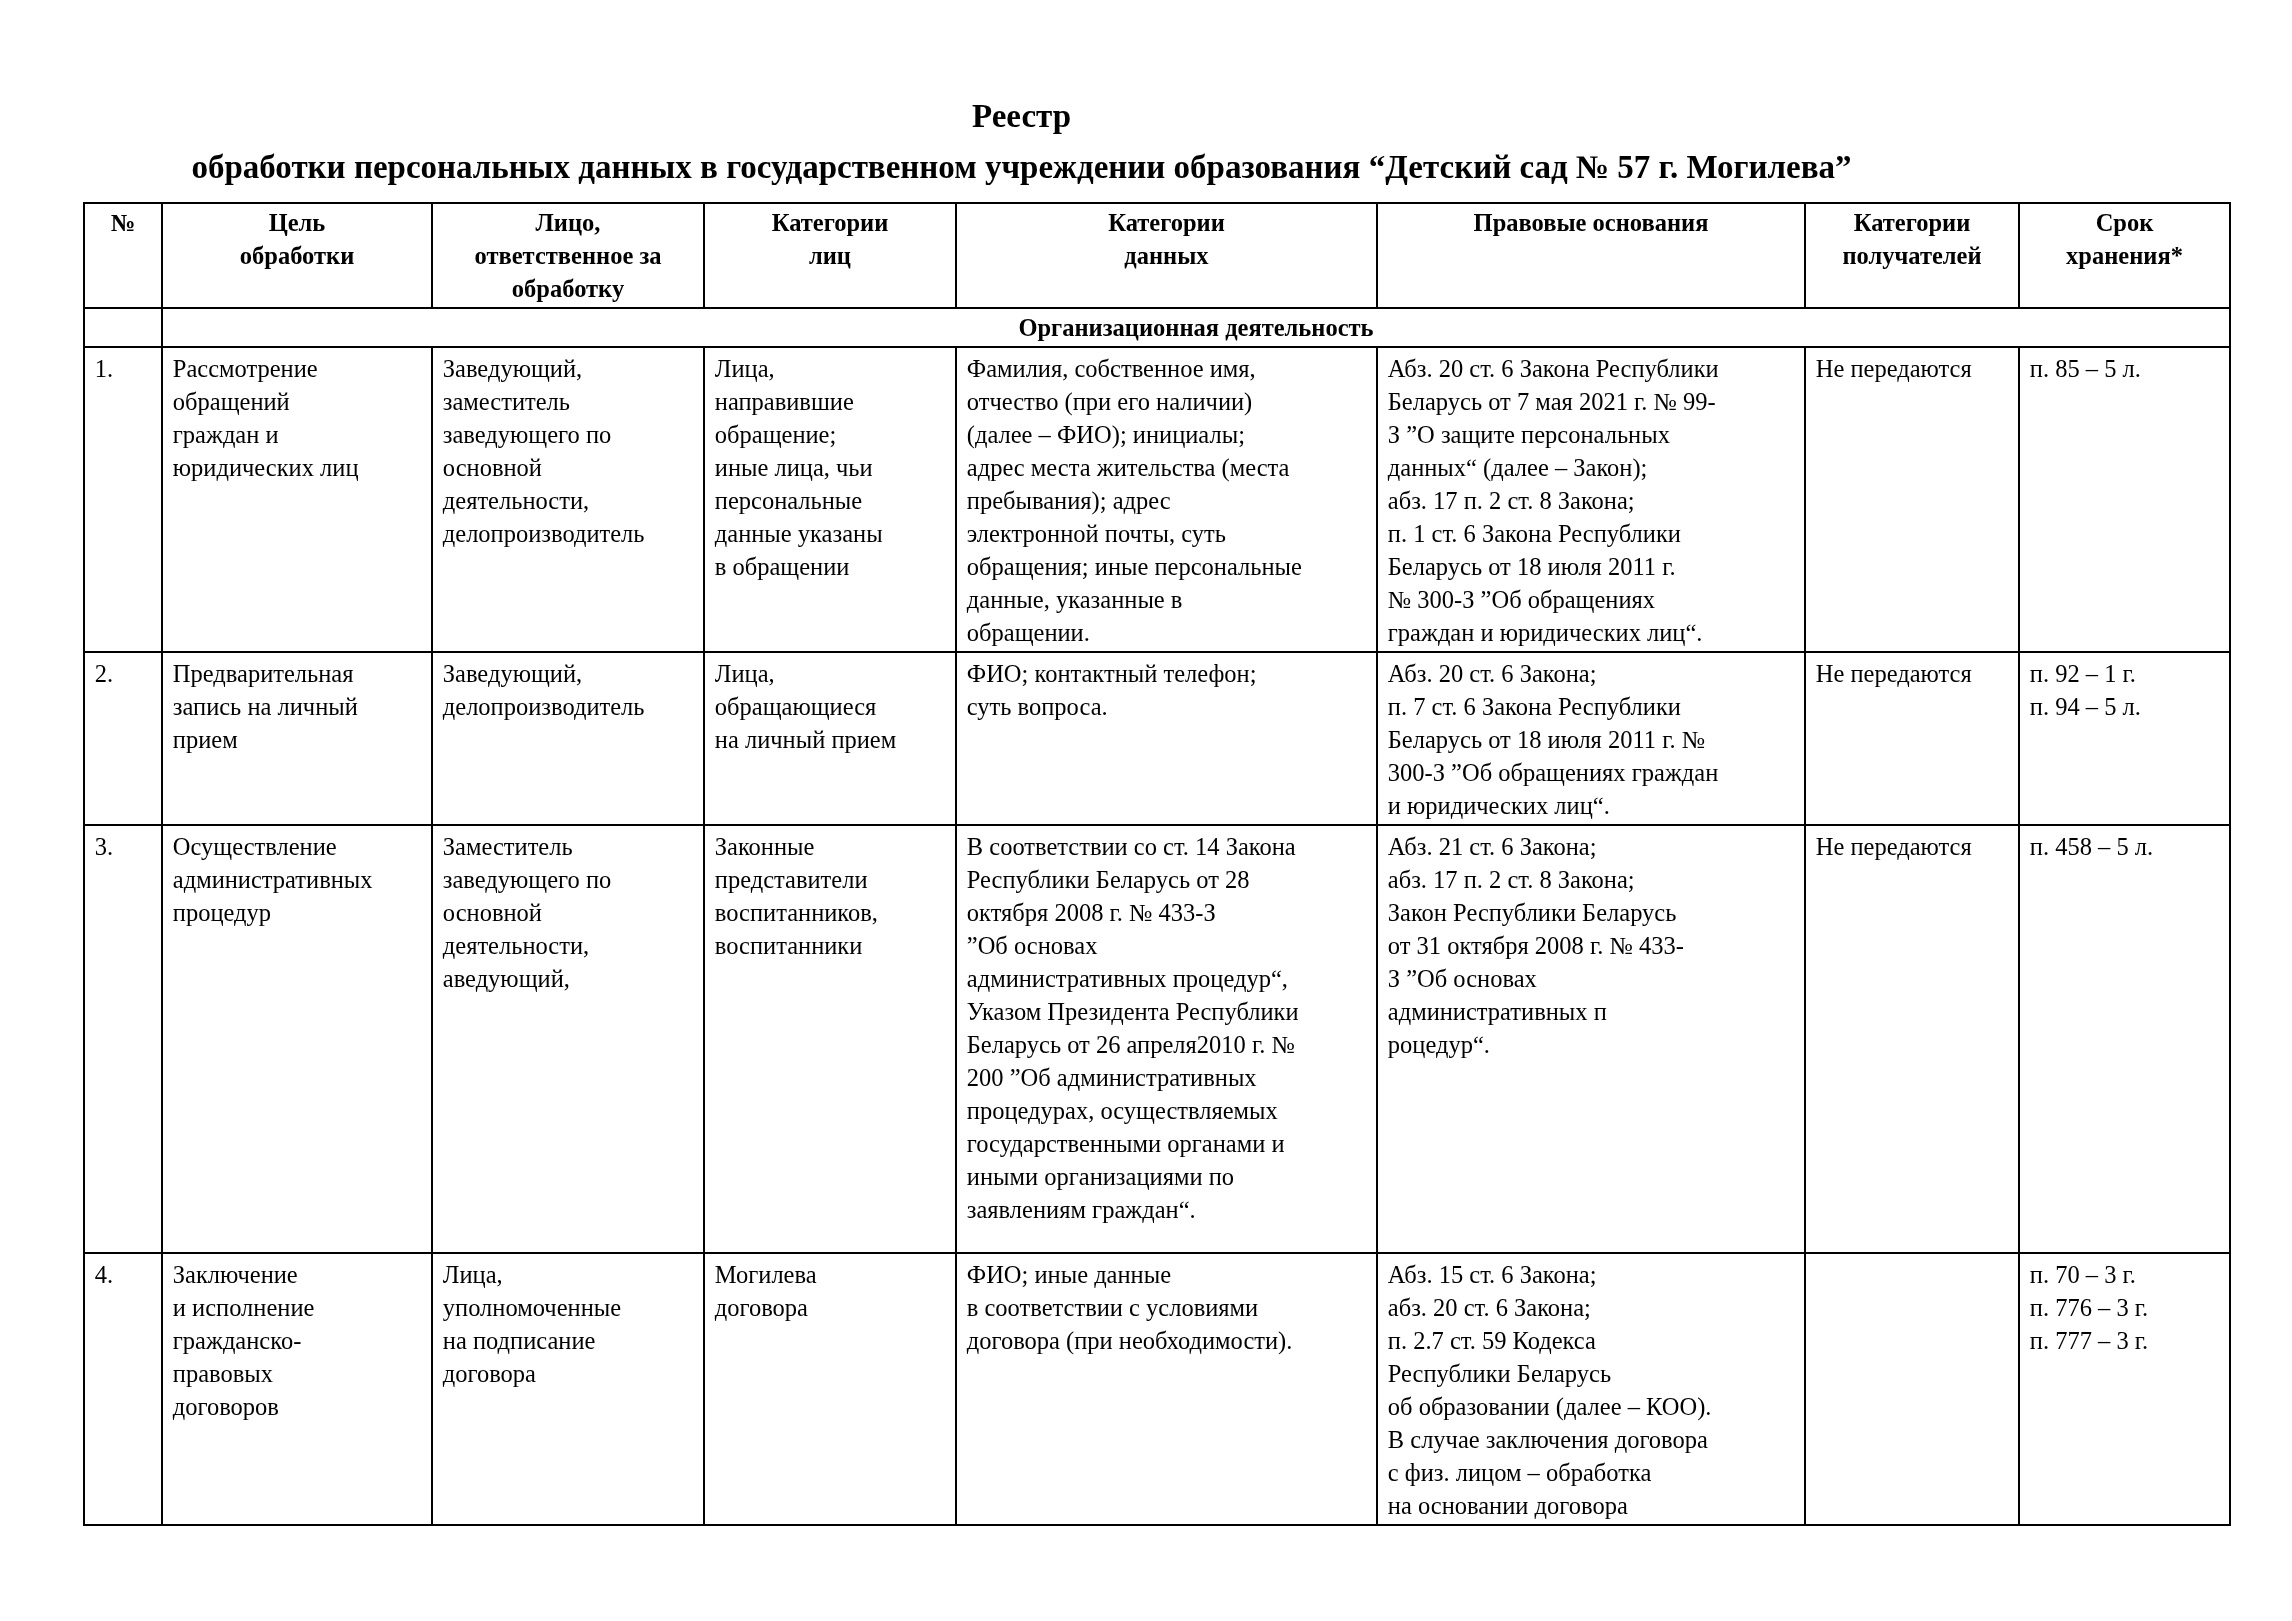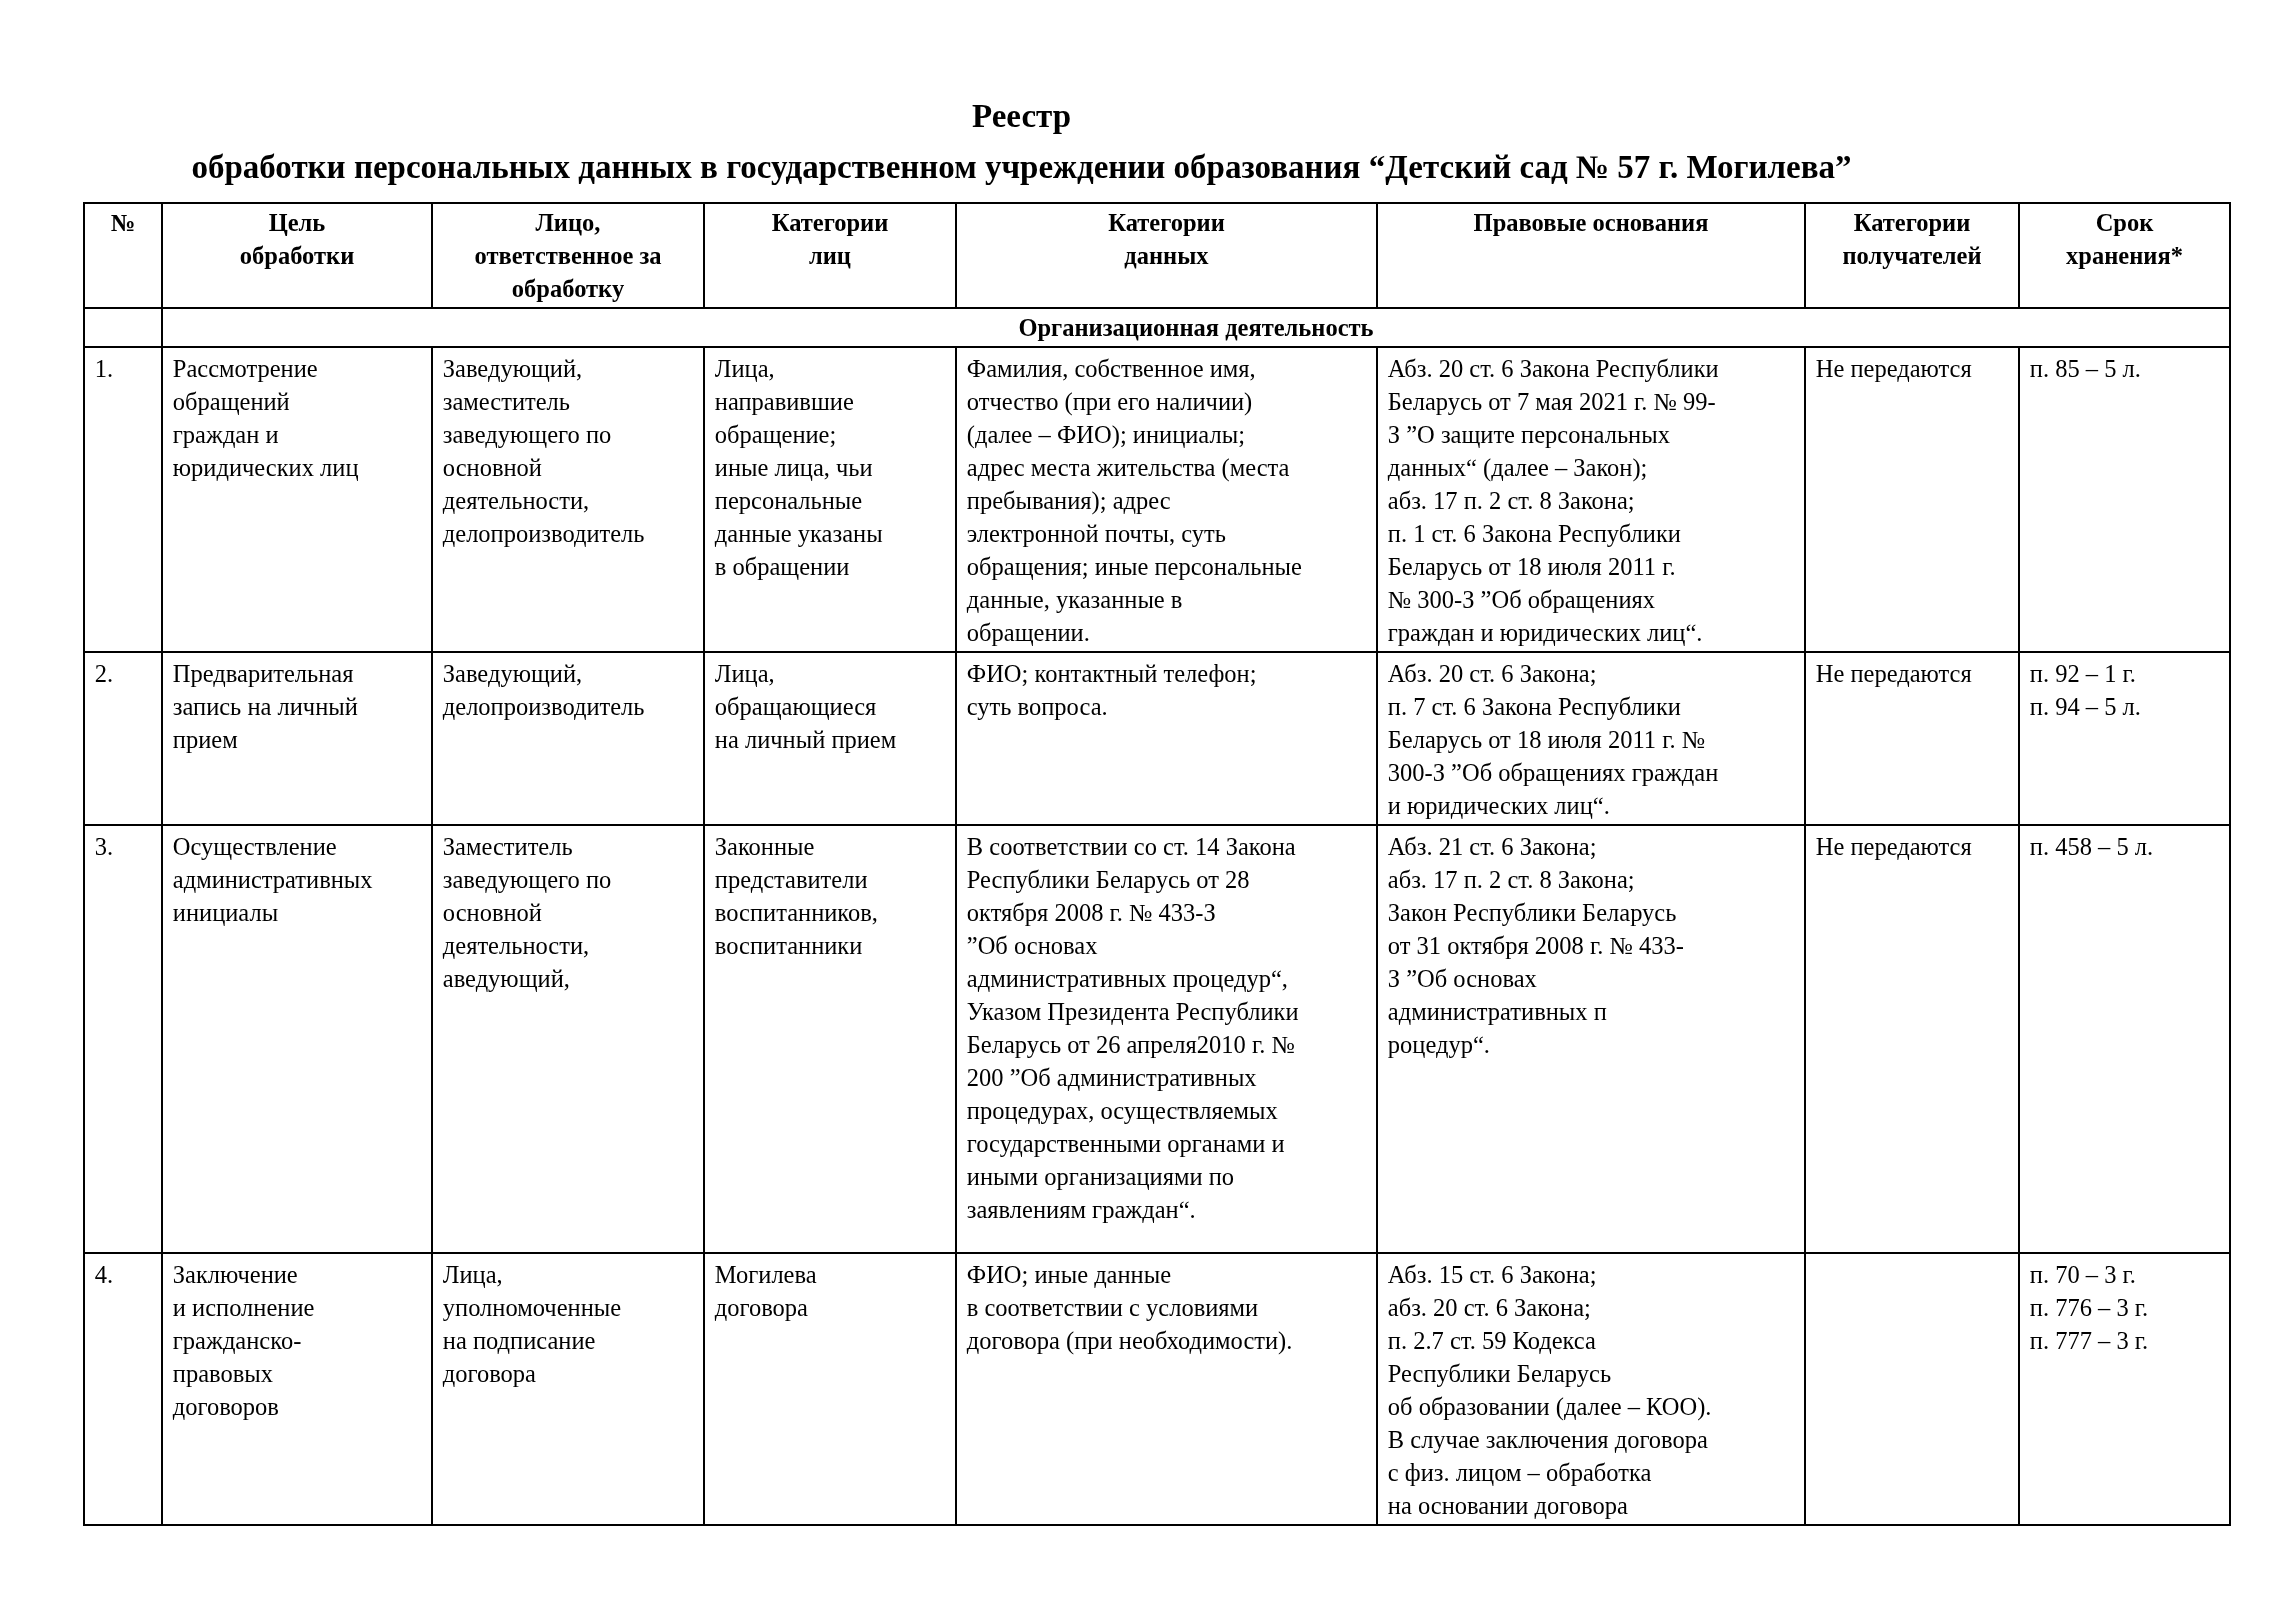--- a/index.html
+++ b/index.html
@@ -166,21 +166,21 @@
         <td>
           <span class="line">п. 92 – 1 г.</span>
           <span class="line">п. 94 – 5 л.</span>
         </td>
       </tr>
       <tr class="r3 bottom-rule">
         <td>3.</td>
         <td>
           <span class="line">Осуществление</span>
           <span class="line">административных</span>
-          <span class="line">инициалы</span>
+          <span class="line">процедур</span>
         </td>
         <td>
           <span class="line">Заместитель</span>
           <span class="line">заведующего по</span>
           <span class="line">основной</span>
           <span class="line">деятельности,</span>
           <span class="line">аведующий,</span>
         </td>
         <td>
           <span class="line">Законные</span>

